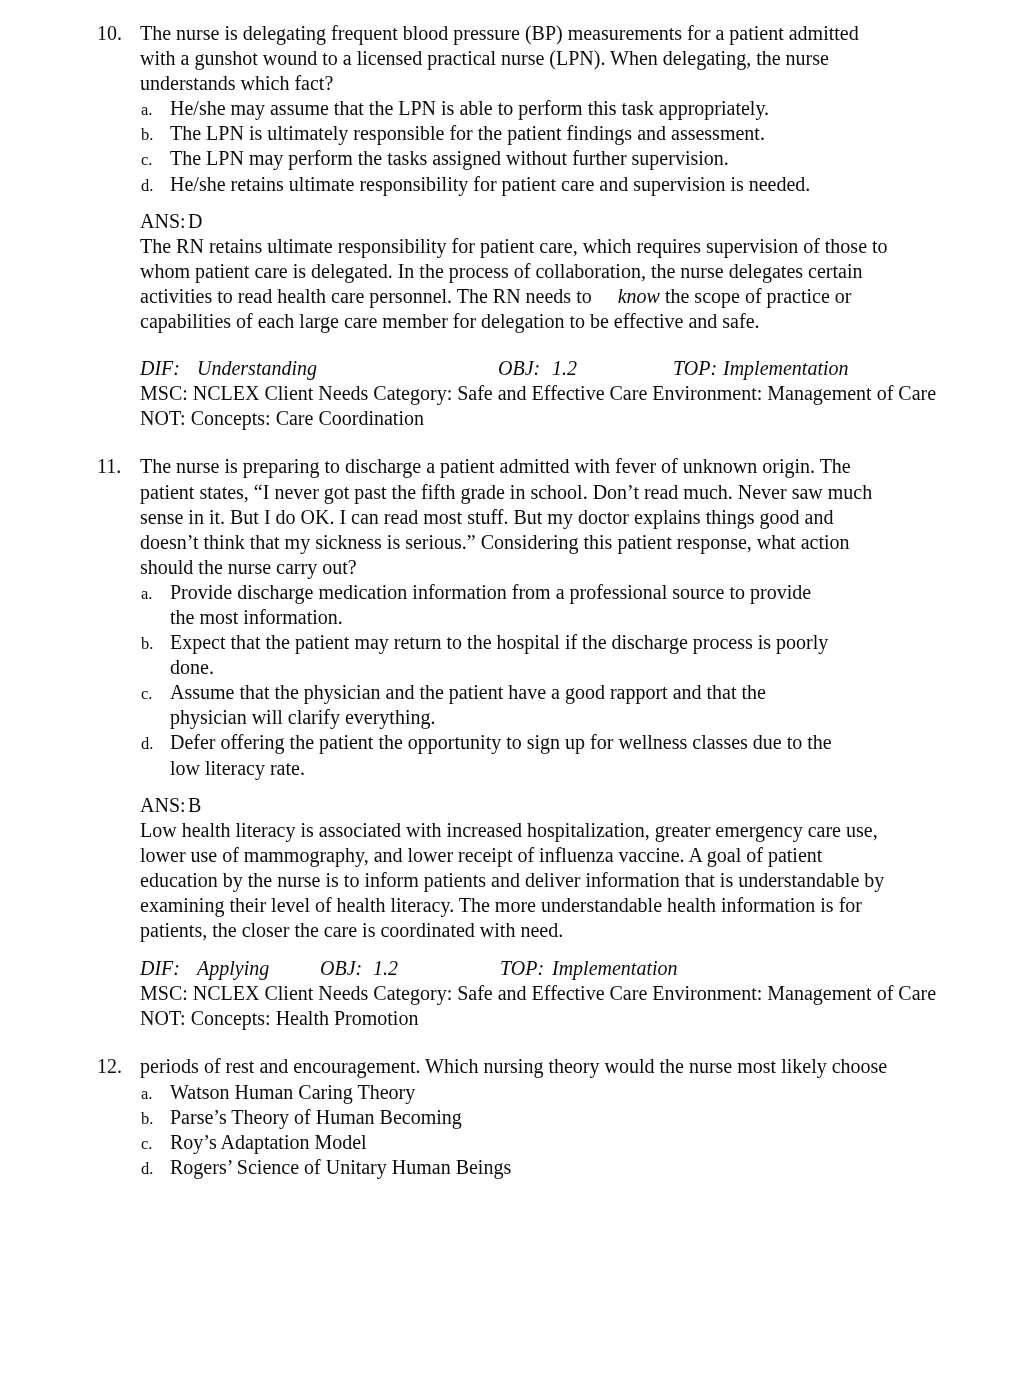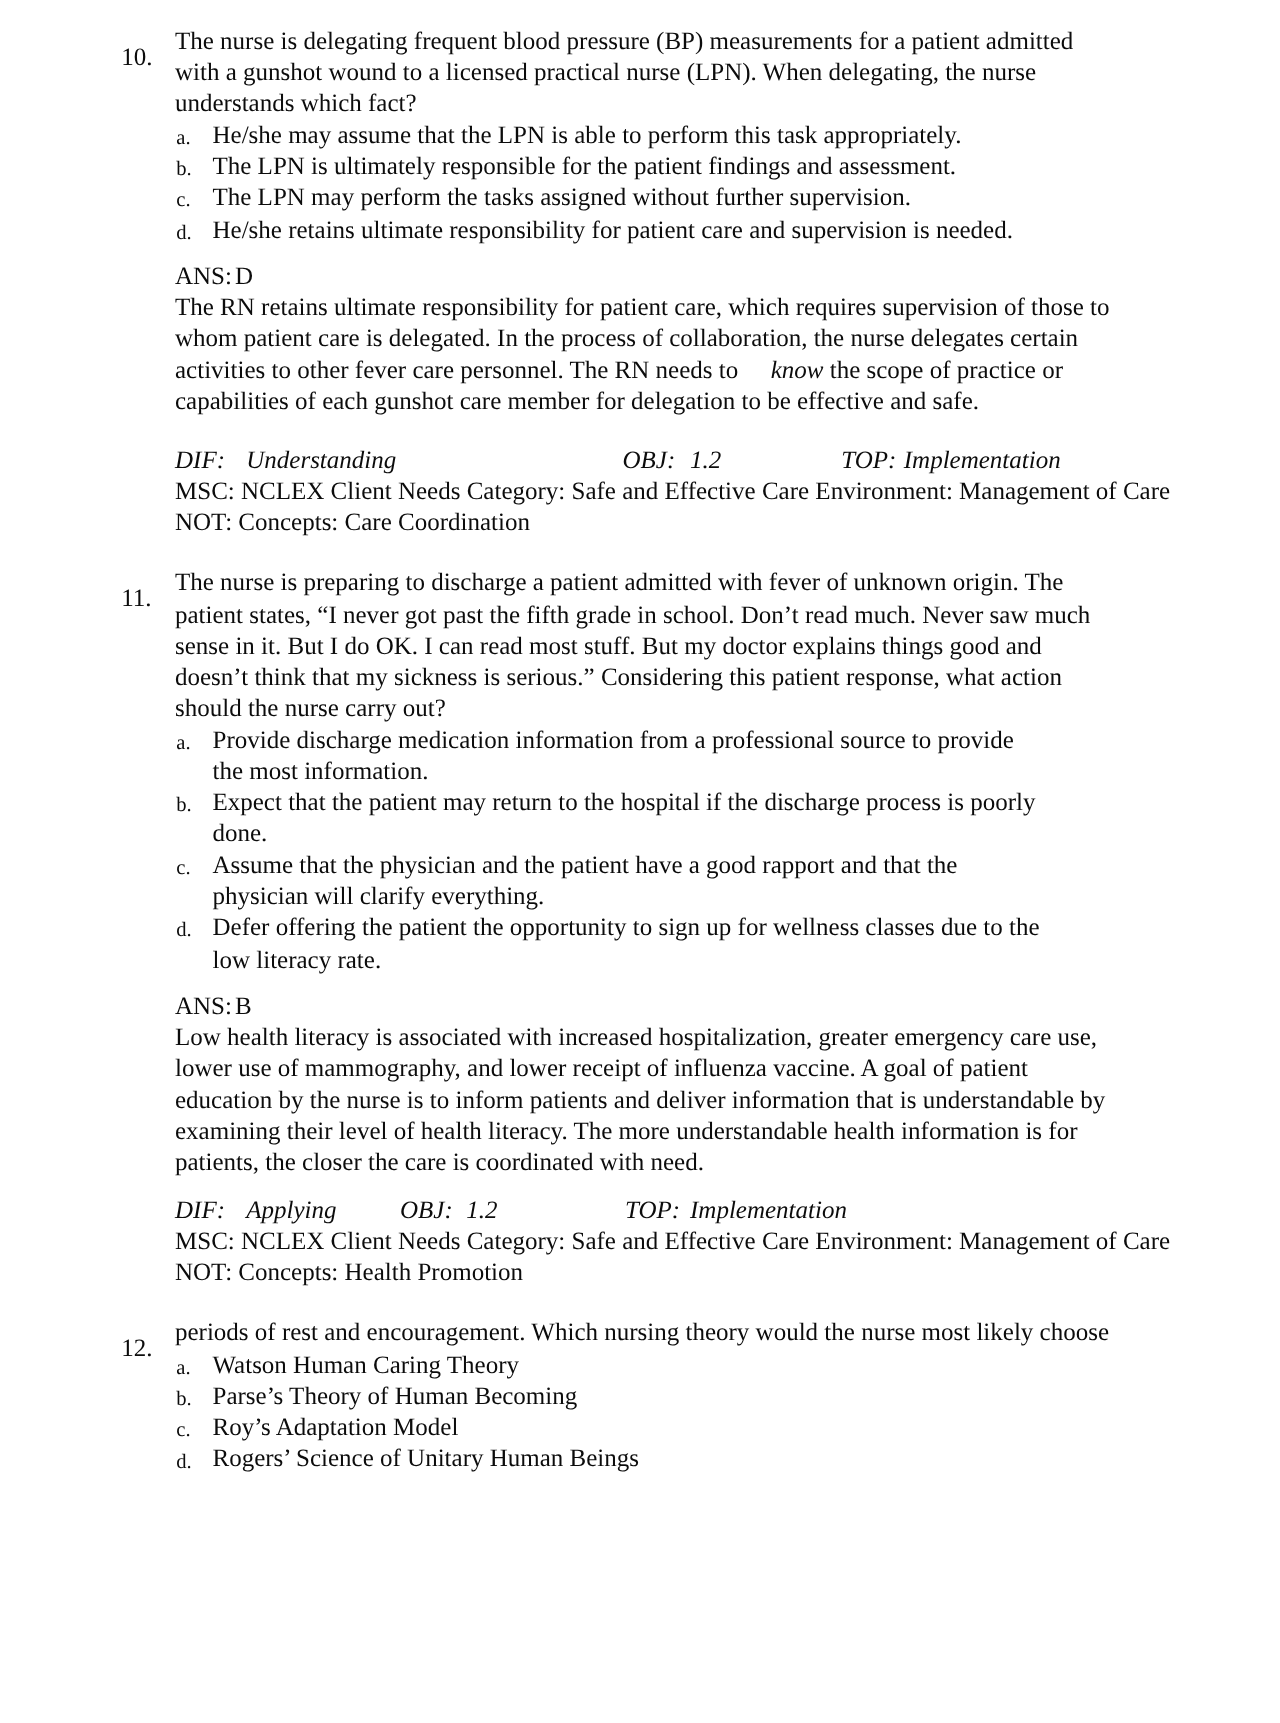--- a/index.html
+++ b/index.html
@@ -7,21 +7,21 @@
     width:1024px;height:1378px;box-sizing:border-box;
     background:#ffffff;color:#0c0c0c;
     font-family:"Liberation Serif", serif;
     font-size:20px;line-height:25.1px;
     padding:21px 56px 0 140px;
     overflow:hidden;position:relative;margin:0 auto;
   }
   .line{white-space:nowrap;}
   .question{position:relative;}
   .question + .question{margin-top:23px;}
-  .qnum{position:absolute;left:-43px;top:13px;}
+  .qnum{position:absolute;left:-43px;top:0;}
   .option{position:relative;padding-left:30px;}
   .letter{position:absolute;left:1px;top:1px;font-size:16.5px;}
   .answer{margin-top:12px;position:relative;height:25.1px;}
   .ans-label{position:absolute;left:0;}
   .ans-value{position:absolute;left:48px;}
   .meta{margin-top:22px;}
   .meta.tight{margin-top:13px;}
   .meta-row{position:relative;height:25.1px;}
   .m{position:absolute;top:0;white-space:nowrap;font-style:italic;}
   .l0{left:0;}.v0{left:57px;}
@@ -61,22 +61,22 @@
         <div class="line">He/she retains ultimate responsibility for patient care and supervision is needed.</div>
       </div>
     </div>
     <div class="answer">
       <span class="ans-label">ANS:</span>
       <span class="ans-value">D</span>
     </div>
     <div class="rationale">
       <div class="line">The RN retains ultimate responsibility for patient care, which requires supervision of those to</div>
       <div class="line">whom patient care is delegated. In the process of collaboration, the nurse delegates certain</div>
-      <div class="line"><span>activities to other fever care personnel. The RN needs to </span><em>know</em><span> the scope of practice or</span></div>
-      <div class="line">capabilities of each gunshot care member for delegation to be effective and safe.</div>
+      <div class="line"><span>activities to read health care personnel. The RN needs to </span><em>know</em><span> the scope of practice or</span></div>
+      <div class="line">capabilities of each large care member for delegation to be effective and safe.</div>
     </div>
     <div class="meta">
       <div class="meta-row tabs-wide">
         <span class="m l0">DIF:</span>
         <span class="m v0">Understanding</span>
         <span class="m l1">OBJ:</span>
         <span class="m v1">1.2</span>
         <span class="m l2">TOP:</span>
         <span class="m v2">Implementation</span>
       </div>

